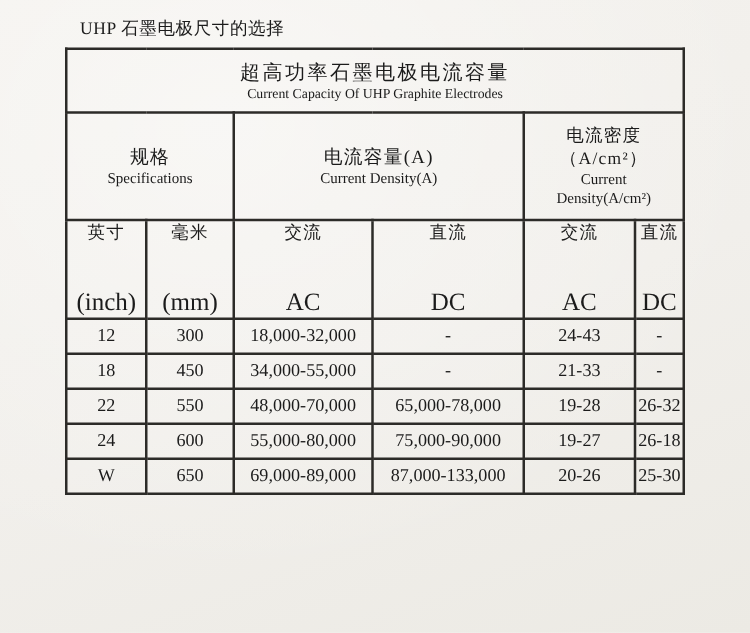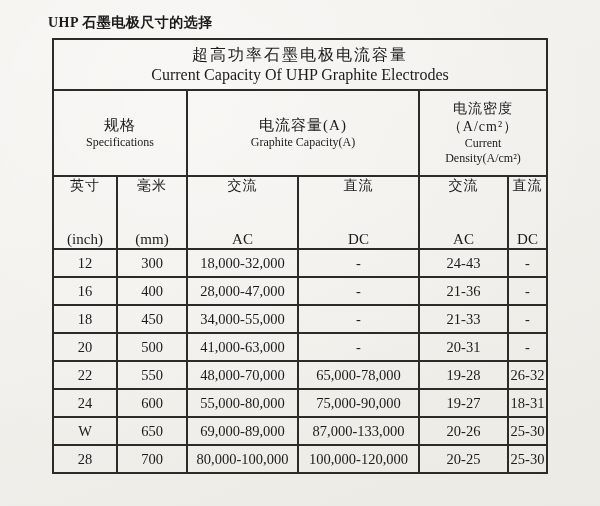--- a/index.html
+++ b/index.html
@@ -15,23 +15,23 @@
     background:
       radial-gradient(120% 120% at 30% 20%, rgba(255,255,255,.45), rgba(0,0,0,0) 60%),
       linear-gradient(160deg, #f4f2ee 0%, #f1efeb 55%, #eceae4 100%);
     background-color:var(--paper);
     font-family:"Liberation Serif","DejaVu Serif",serif;
     color:var(--ink);
     overflow:hidden;
   }
   .doc-title{
     position:absolute;
-    left:48px;top:14px;
+    left:64px;top:14px;
     font-size:14px;
-    font-weight:bold;
+    font-weight:normal;
     letter-spacing:.5px;
     white-space:nowrap;
   }
   table.main{
     position:absolute;
     left:52px;top:38px;
     width:494px;
     border-collapse:collapse;
     table-layout:fixed;
     background:transparent;
@@ -50,24 +50,24 @@
   .stack{
     display:flex;
     flex-direction:column;
     justify-content:space-evenly;
     align-items:center;
     height:100%;
   }
   .cn{font-size:15px;letter-spacing:1px;}
   .en{font-size:12px;}
   .sub .cn{font-size:14px;text-align:right;}
-  .sub .en{font-size:15px;margin-top:36px;}
+  .sub .en{font-size:20px;margin-top:36px;}
   td.data-cell{font-size:14.5px;}
   .title-cn{font-size:16px;letter-spacing:2px;}
-  .title-en{font-size:16px;}
+  .title-en{font-size:11px;}
 </style>
 </head>
 <body>
 
 <div class="doc-title">UHP 石墨电极尺寸的选择</div>
 
 <table class="main">
   <colgroup>
     <col style="width:64px">
       <col style="width:70px">
@@ -90,21 +90,21 @@
   <tr class="group-row">
     <td colspan="2">
       <div class="stack">
         <span class="cn">规格</span>
         <span class="en">Specifications</span>
       </div>
     </td>
     <td colspan="2">
       <div class="stack">
         <span class="cn">电流容量(A)</span>
-        <span class="en">Graphite Capacity(A)</span>
+        <span class="en">Current Density(A)</span>
       </div>
     </td>
     <td colspan="2">
       <div class="stack">
         <span class="cn" style="font-size:14px">电流密度（A/cm²）</span>
         <span class="en">Current</span>
         <span class="en">Density(A/cm²)</span>
       </div>
     </td>
   </tr>
@@ -150,69 +150,45 @@
 
   <tr class="data-row">
     <td class="data-cell">12</td>
     <td class="data-cell">300</td>
     <td class="data-cell">18,000-32,000</td>
     <td class="data-cell">-</td>
     <td class="data-cell">24-43</td>
     <td class="data-cell">-</td>
   </tr>
   <tr class="data-row">
-    <td class="data-cell">16</td>
-    <td class="data-cell">400</td>
-    <td class="data-cell">28,000-47,000</td>
-    <td class="data-cell">-</td>
-    <td class="data-cell">21-36</td>
-    <td class="data-cell">-</td>
-  </tr>
-  <tr class="data-row">
     <td class="data-cell">18</td>
     <td class="data-cell">450</td>
     <td class="data-cell">34,000-55,000</td>
     <td class="data-cell">-</td>
     <td class="data-cell">21-33</td>
-    <td class="data-cell">-</td>
-  </tr>
-  <tr class="data-row">
-    <td class="data-cell">20</td>
-    <td class="data-cell">500</td>
-    <td class="data-cell">41,000-63,000</td>
-    <td class="data-cell">-</td>
-    <td class="data-cell">20-31</td>
     <td class="data-cell">-</td>
   </tr>
   <tr class="data-row">
     <td class="data-cell">22</td>
     <td class="data-cell">550</td>
     <td class="data-cell">48,000-70,000</td>
     <td class="data-cell">65,000-78,000</td>
     <td class="data-cell">19-28</td>
     <td class="data-cell">26-32</td>
   </tr>
   <tr class="data-row">
     <td class="data-cell">24</td>
     <td class="data-cell">600</td>
     <td class="data-cell">55,000-80,000</td>
     <td class="data-cell">75,000-90,000</td>
     <td class="data-cell">19-27</td>
-    <td class="data-cell">18-31</td>
+    <td class="data-cell">26-18</td>
   </tr>
   <tr class="data-row">
     <td class="data-cell">W</td>
     <td class="data-cell">650</td>
     <td class="data-cell">69,000-89,000</td>
     <td class="data-cell">87,000-133,000</td>
     <td class="data-cell">20-26</td>
     <td class="data-cell">25-30</td>
   </tr>
-  <tr class="data-row">
-    <td class="data-cell">28</td>
-    <td class="data-cell">700</td>
-    <td class="data-cell">80,000-100,000</td>
-    <td class="data-cell">100,000-120,000</td>
-    <td class="data-cell">20-25</td>
-    <td class="data-cell">25-30</td>
-  </tr>
 </tbody>
   </table>
 
 </body></html>

